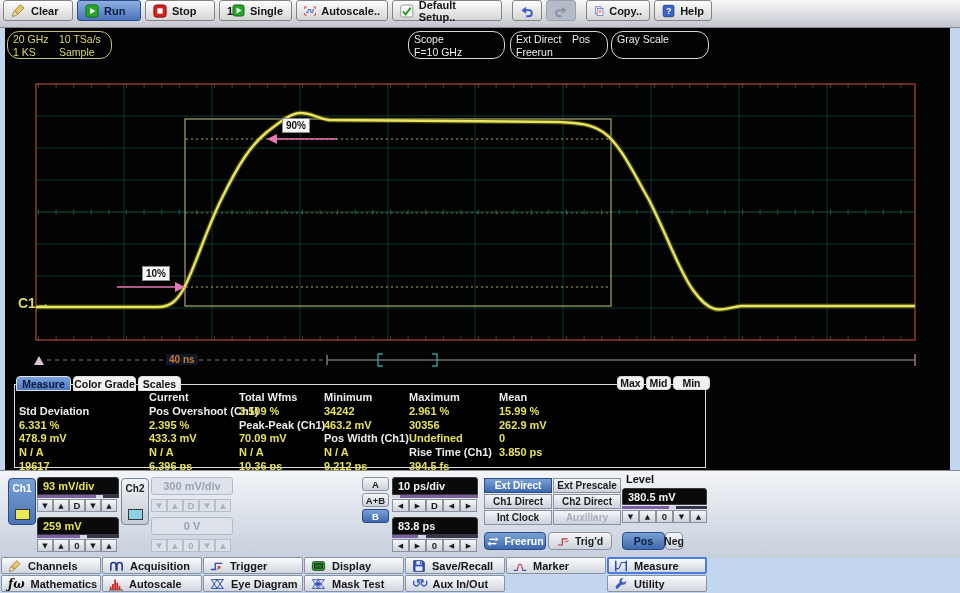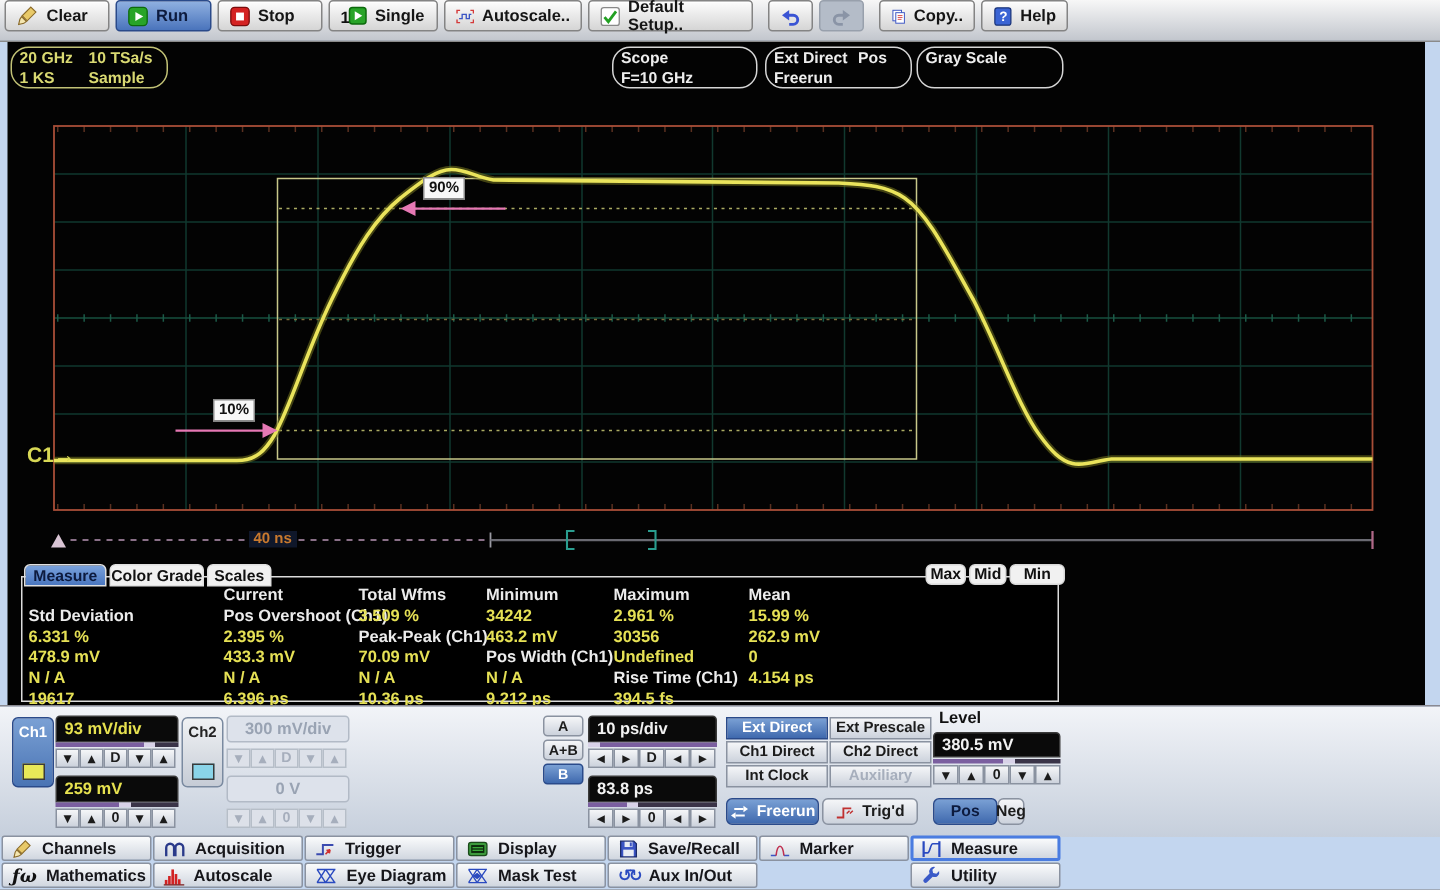--- a/index.html
+++ b/index.html
@@ -7,21 +7,21 @@
 
   
   .toolbar{position:absolute;left:0;top:0;width:960px;height:28px;background:linear-gradient(#f7f7f7,#c2c6cd);border-bottom:1px solid #8a8a8a;display:flex;align-items:flex-start;gap:4px;padding:0 3px;box-sizing:border-box}
   .tbtn{height:21px;border:1px solid #848484;border-radius:3px;background:linear-gradient(#fdfdfd,#d5d5d5);display:flex;align-items:center;gap:5px;padding:0 7px;font-size:11px;font-weight:bold;color:#151515;box-sizing:border-box;box-shadow:inset 0 1px 0 #fff}
   .tbtn.active{background:linear-gradient(#8fb0e0,#4a74bc);border-color:#2a4a8a;color:#0d1b3e;box-shadow:none}
   .tbtn.disabled{background:#b4bcc8;border-color:#98a0ac;box-shadow:none}
   .tbtn svg{display:block}
 
   
   .display{position:absolute;left:5px;top:28px;width:945px;height:442px;background:#030303}
-  .infobox{position:absolute;border:1px solid;border-radius:12px;font-size:10.5px;font-weight:bold;padding:1px 5px;line-height:12.5px;height:24px;box-sizing:content-box}
+  .infobox{position:absolute;border:1px solid;border-radius:12px;font-size:10.5px;font-weight:normal;padding:1px 5px;line-height:12.5px;height:24px;box-sizing:content-box}
   .infobox.yel{border-color:#c2c276;color:#d9d972}
   .infobox.wht{border-color:#d6d6d6;color:#ededed}
   .ib-grid{display:grid;grid-template-columns:46px auto}
   .annot{position:absolute;background:#f8f8f8;border:1px solid #8a8a8a;color:#111;font-size:10px;font-weight:bold;padding:0 3px;line-height:13px}
   .c1label{position:absolute;color:#d8d855;font-size:14px;font-weight:bold}
   .tspan{position:absolute;color:#c8792e;font-size:10px;font-weight:bold;background:#0f172a;padding:0 3px}
 
   
   .mpanel{position:absolute;left:9px;top:356px;width:690px;height:82px;border:1px solid #dcdcdc;background:#000}
   .mtab{position:absolute;top:348px;height:15px;border:1px solid #e0e0e0;border-radius:4px 4px 0 0;background:#f1f1f1;color:#111;font-size:10.5px;font-weight:bold;display:flex;align-items:center;justify-content:center;z-index:2;box-sizing:border-box}
@@ -264,21 +264,21 @@
 
         <div class="ml">Pos Width (Ch1)</div>
         <div class="mv" style="">Undefined</div>
         <div class="mv">0</div>
         <div class="mv">N / A</div>
         <div class="mv">N / A</div>
         <div class="mv">N / A</div>
         <div class="mv">N / A</div>
 
         <div class="ml">Rise Time (Ch1)</div>
-        <div class="mv">4.154 ps</div>
+        <div class="mv">3.850 ps</div>
         <div class="mv">19617</div>
         <div class="mv">6.396 ps</div>
         <div class="mv">10.36 ps</div>
         <div class="mv">9.212 ps</div>
         <div class="mv">394.5 fs</div>
       </div>
     </div>
   </div>
 
   <div class="controls">

